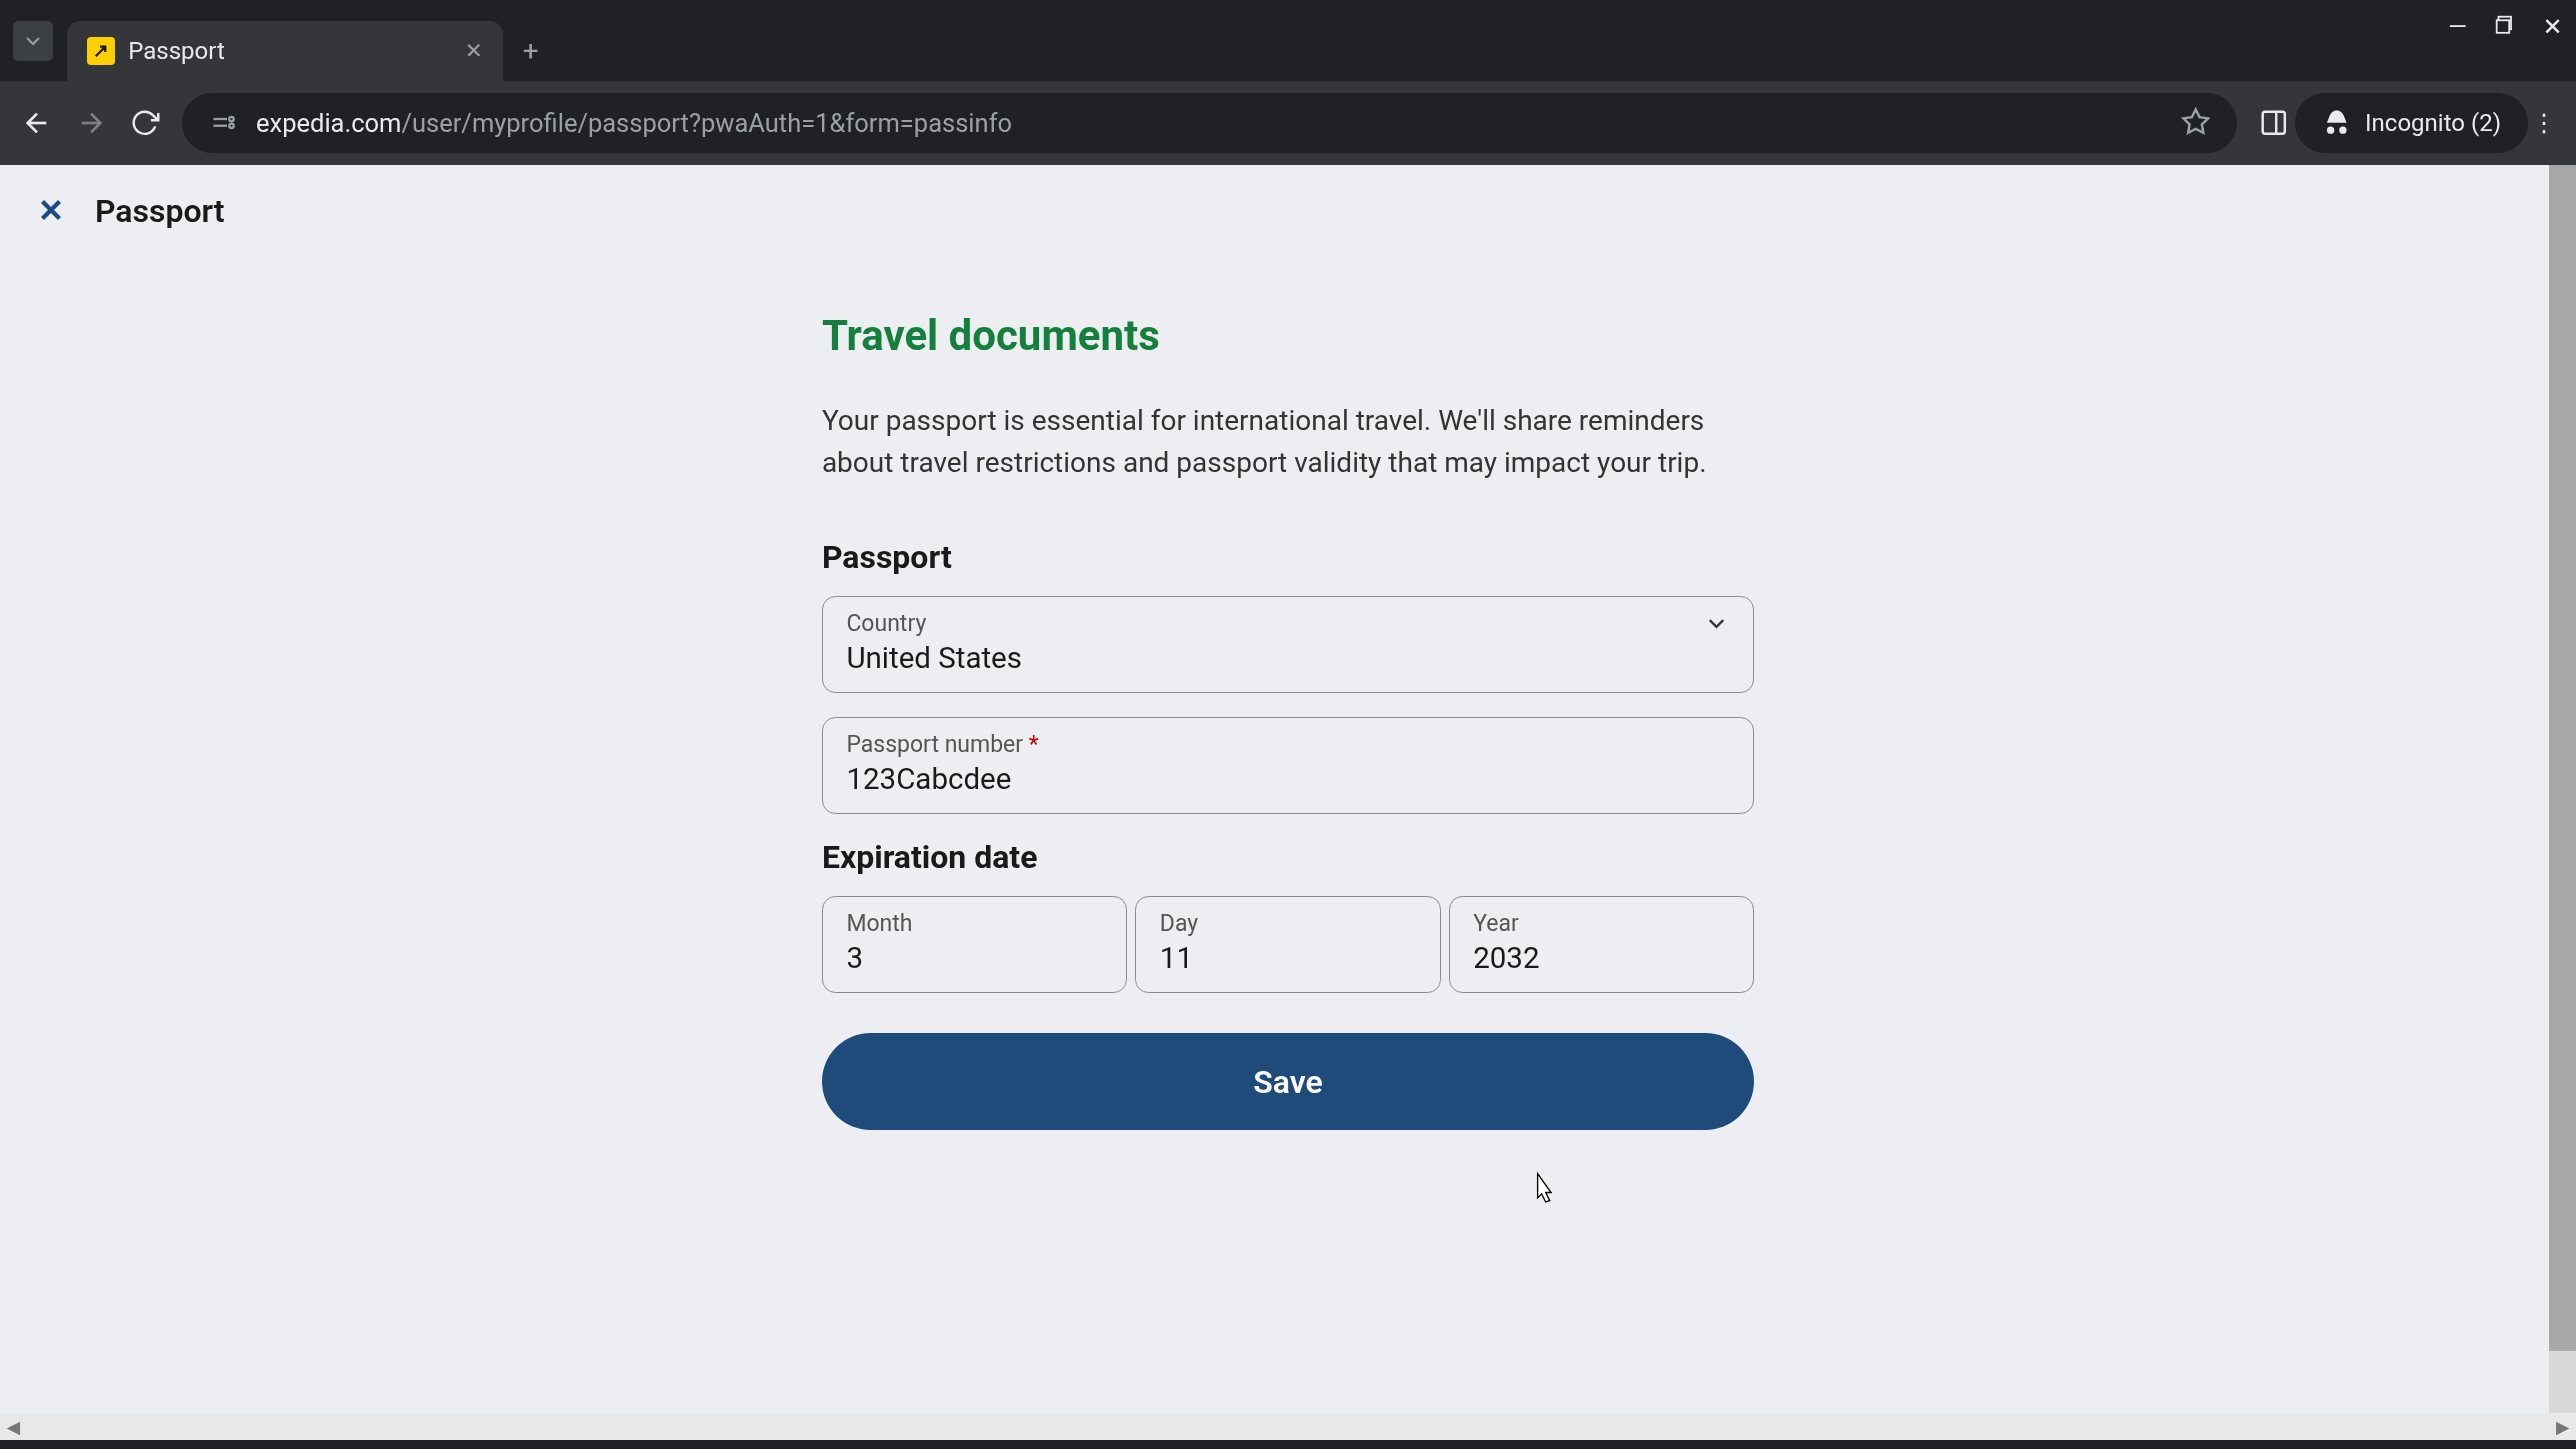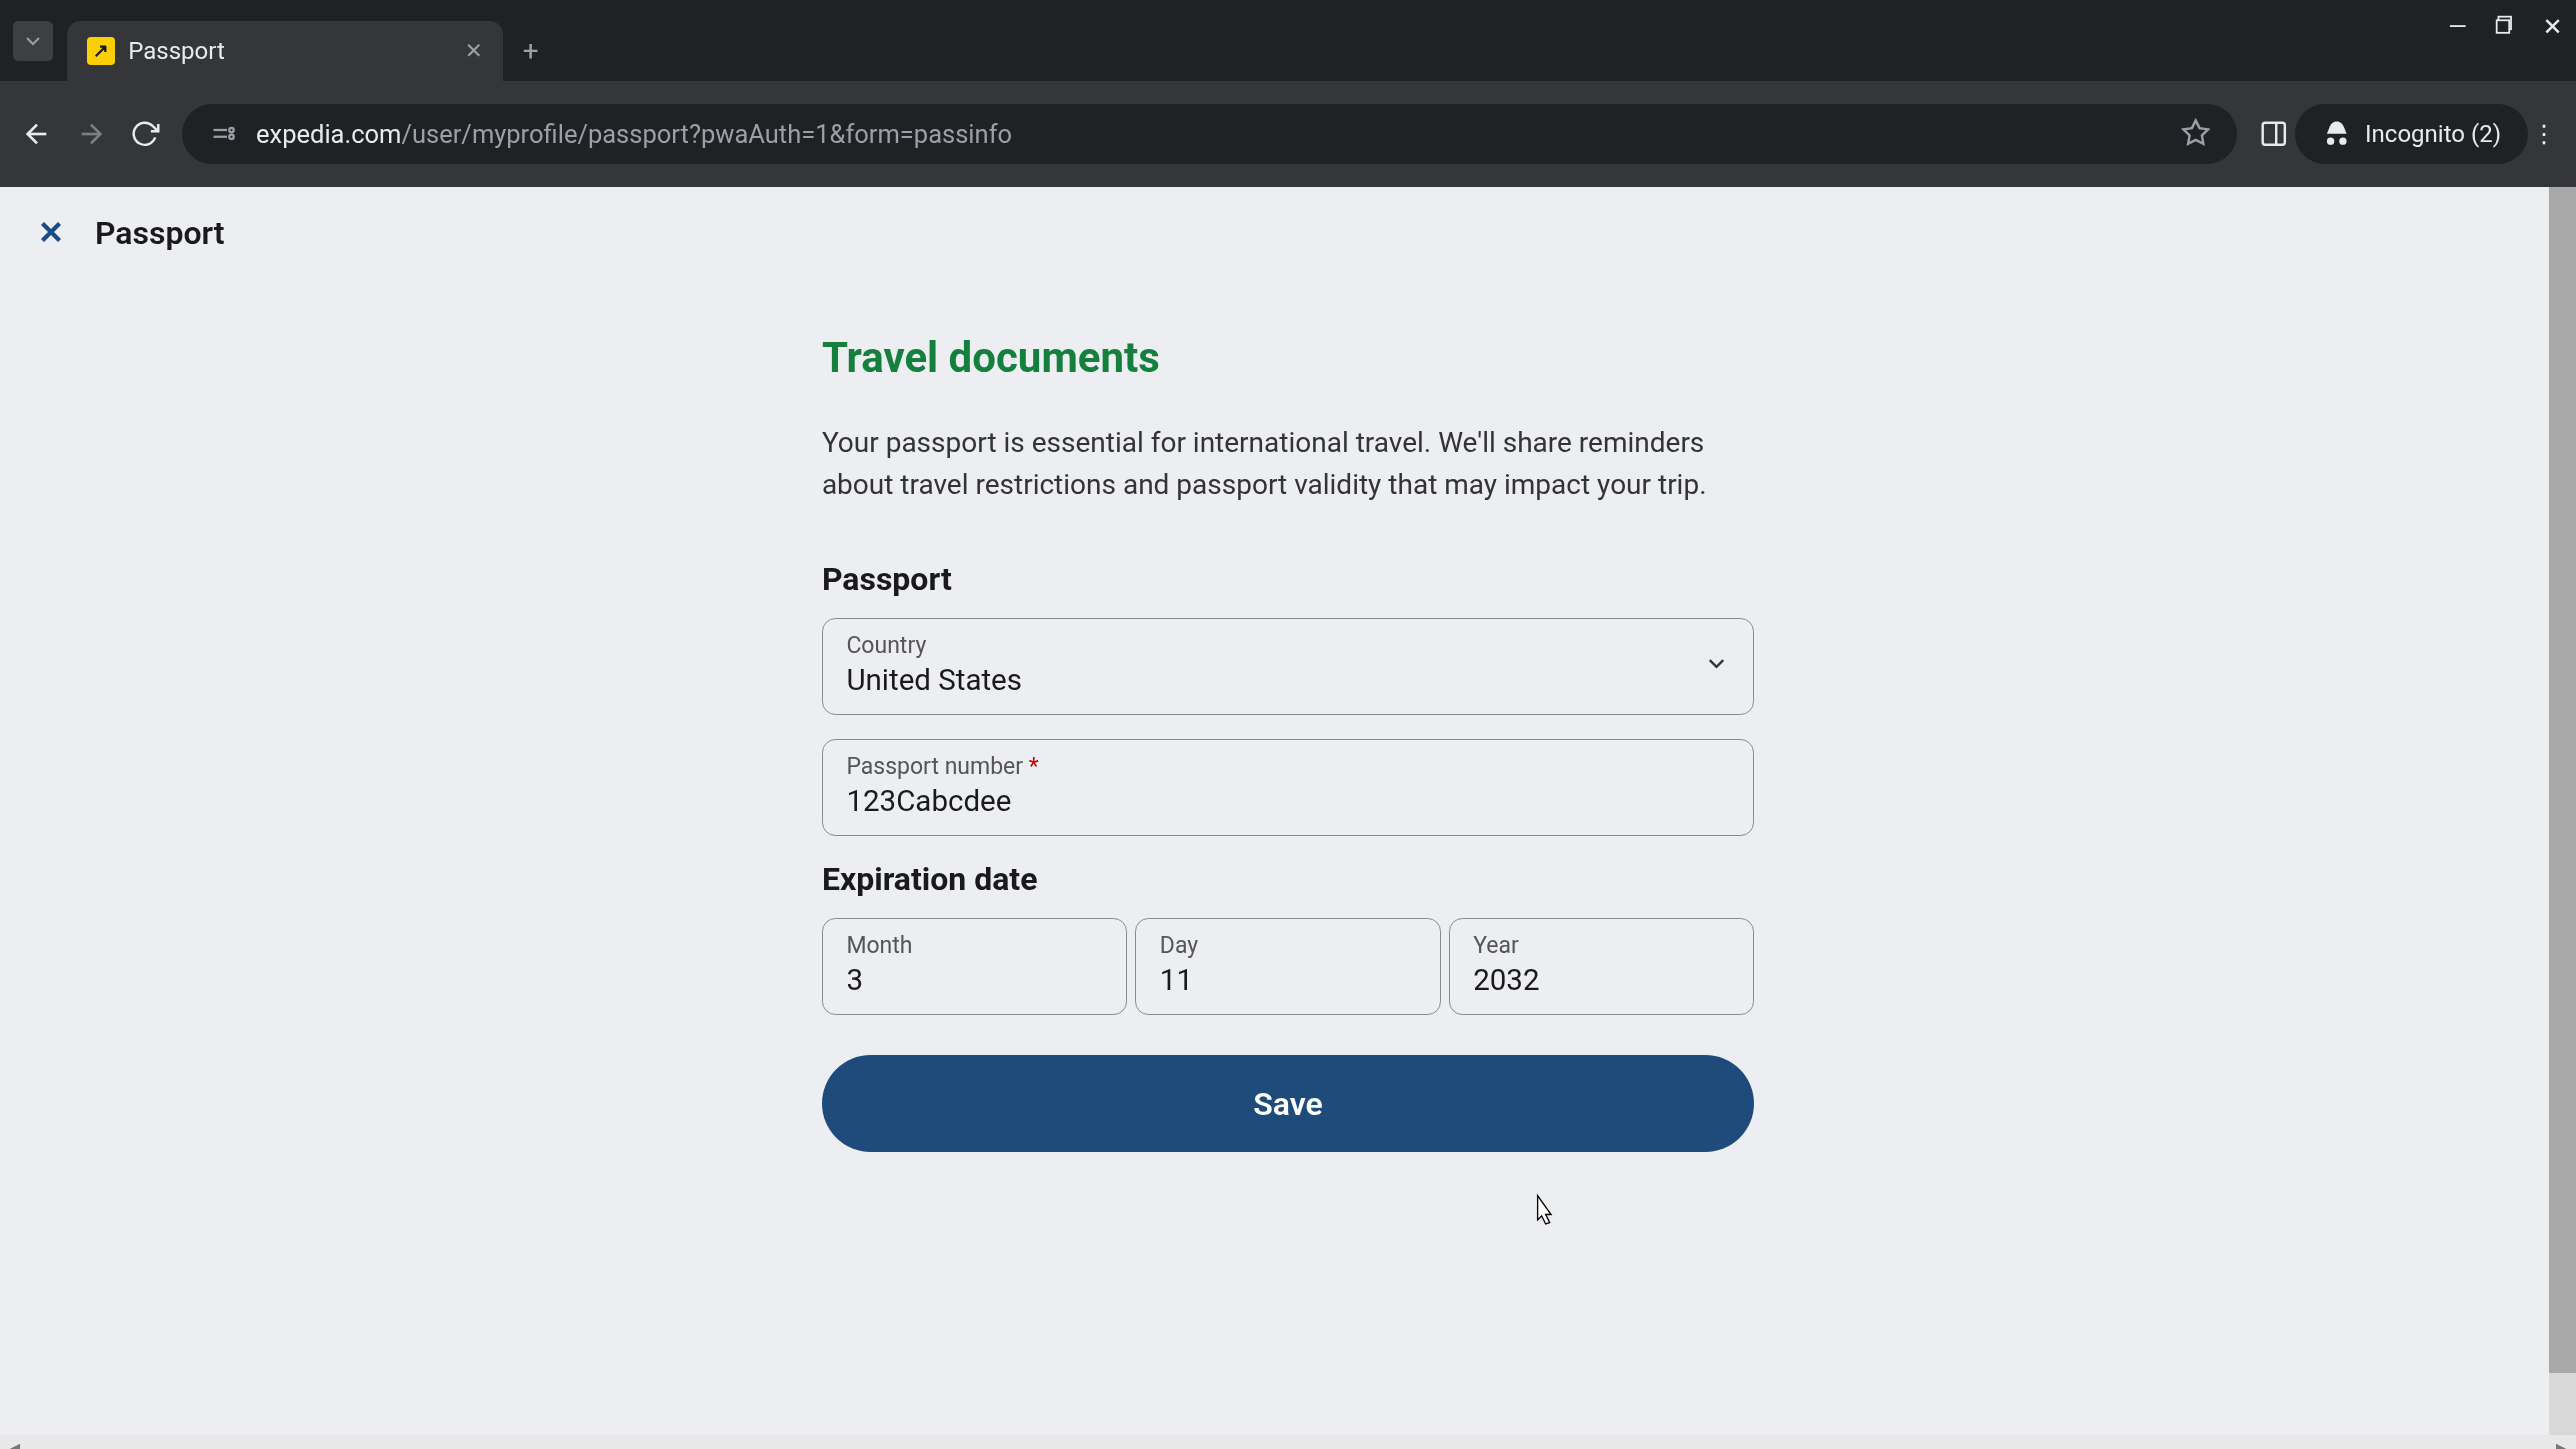--- a/index.html
+++ b/index.html
@@ -81,21 +81,21 @@
       display: flex;
       gap: 27px;
       color: #e8eaed;
     }
     .window-controls span {
       font-size: 24px;
       cursor: pointer;
     }
     
     .toolbar {
-      height: 106px;
+      height: 84px;
       background: #35363a;
       display: flex;
       align-items: center;
       padding: 0 20px;
       gap: 20px;
     }
     .nav-btn {
       color: #9aa0a6;
       cursor: pointer;
       display: flex;
@@ -224,21 +224,21 @@
     .field-value {
       font-size: 29.5px;
       color: #1a1a1a;
       width: 100%;
       border: none;
       background: transparent;
       outline: none;
     }
     .field.select {
       display: flex;
-      align-items: center;
+      align-items: flex-start;
     }
     .field.select .field-inner {
       flex: 1;
     }
     .chevron-down {
       color: #333;
     }
     .date-row {
       display: flex;
       gap: 8px;

